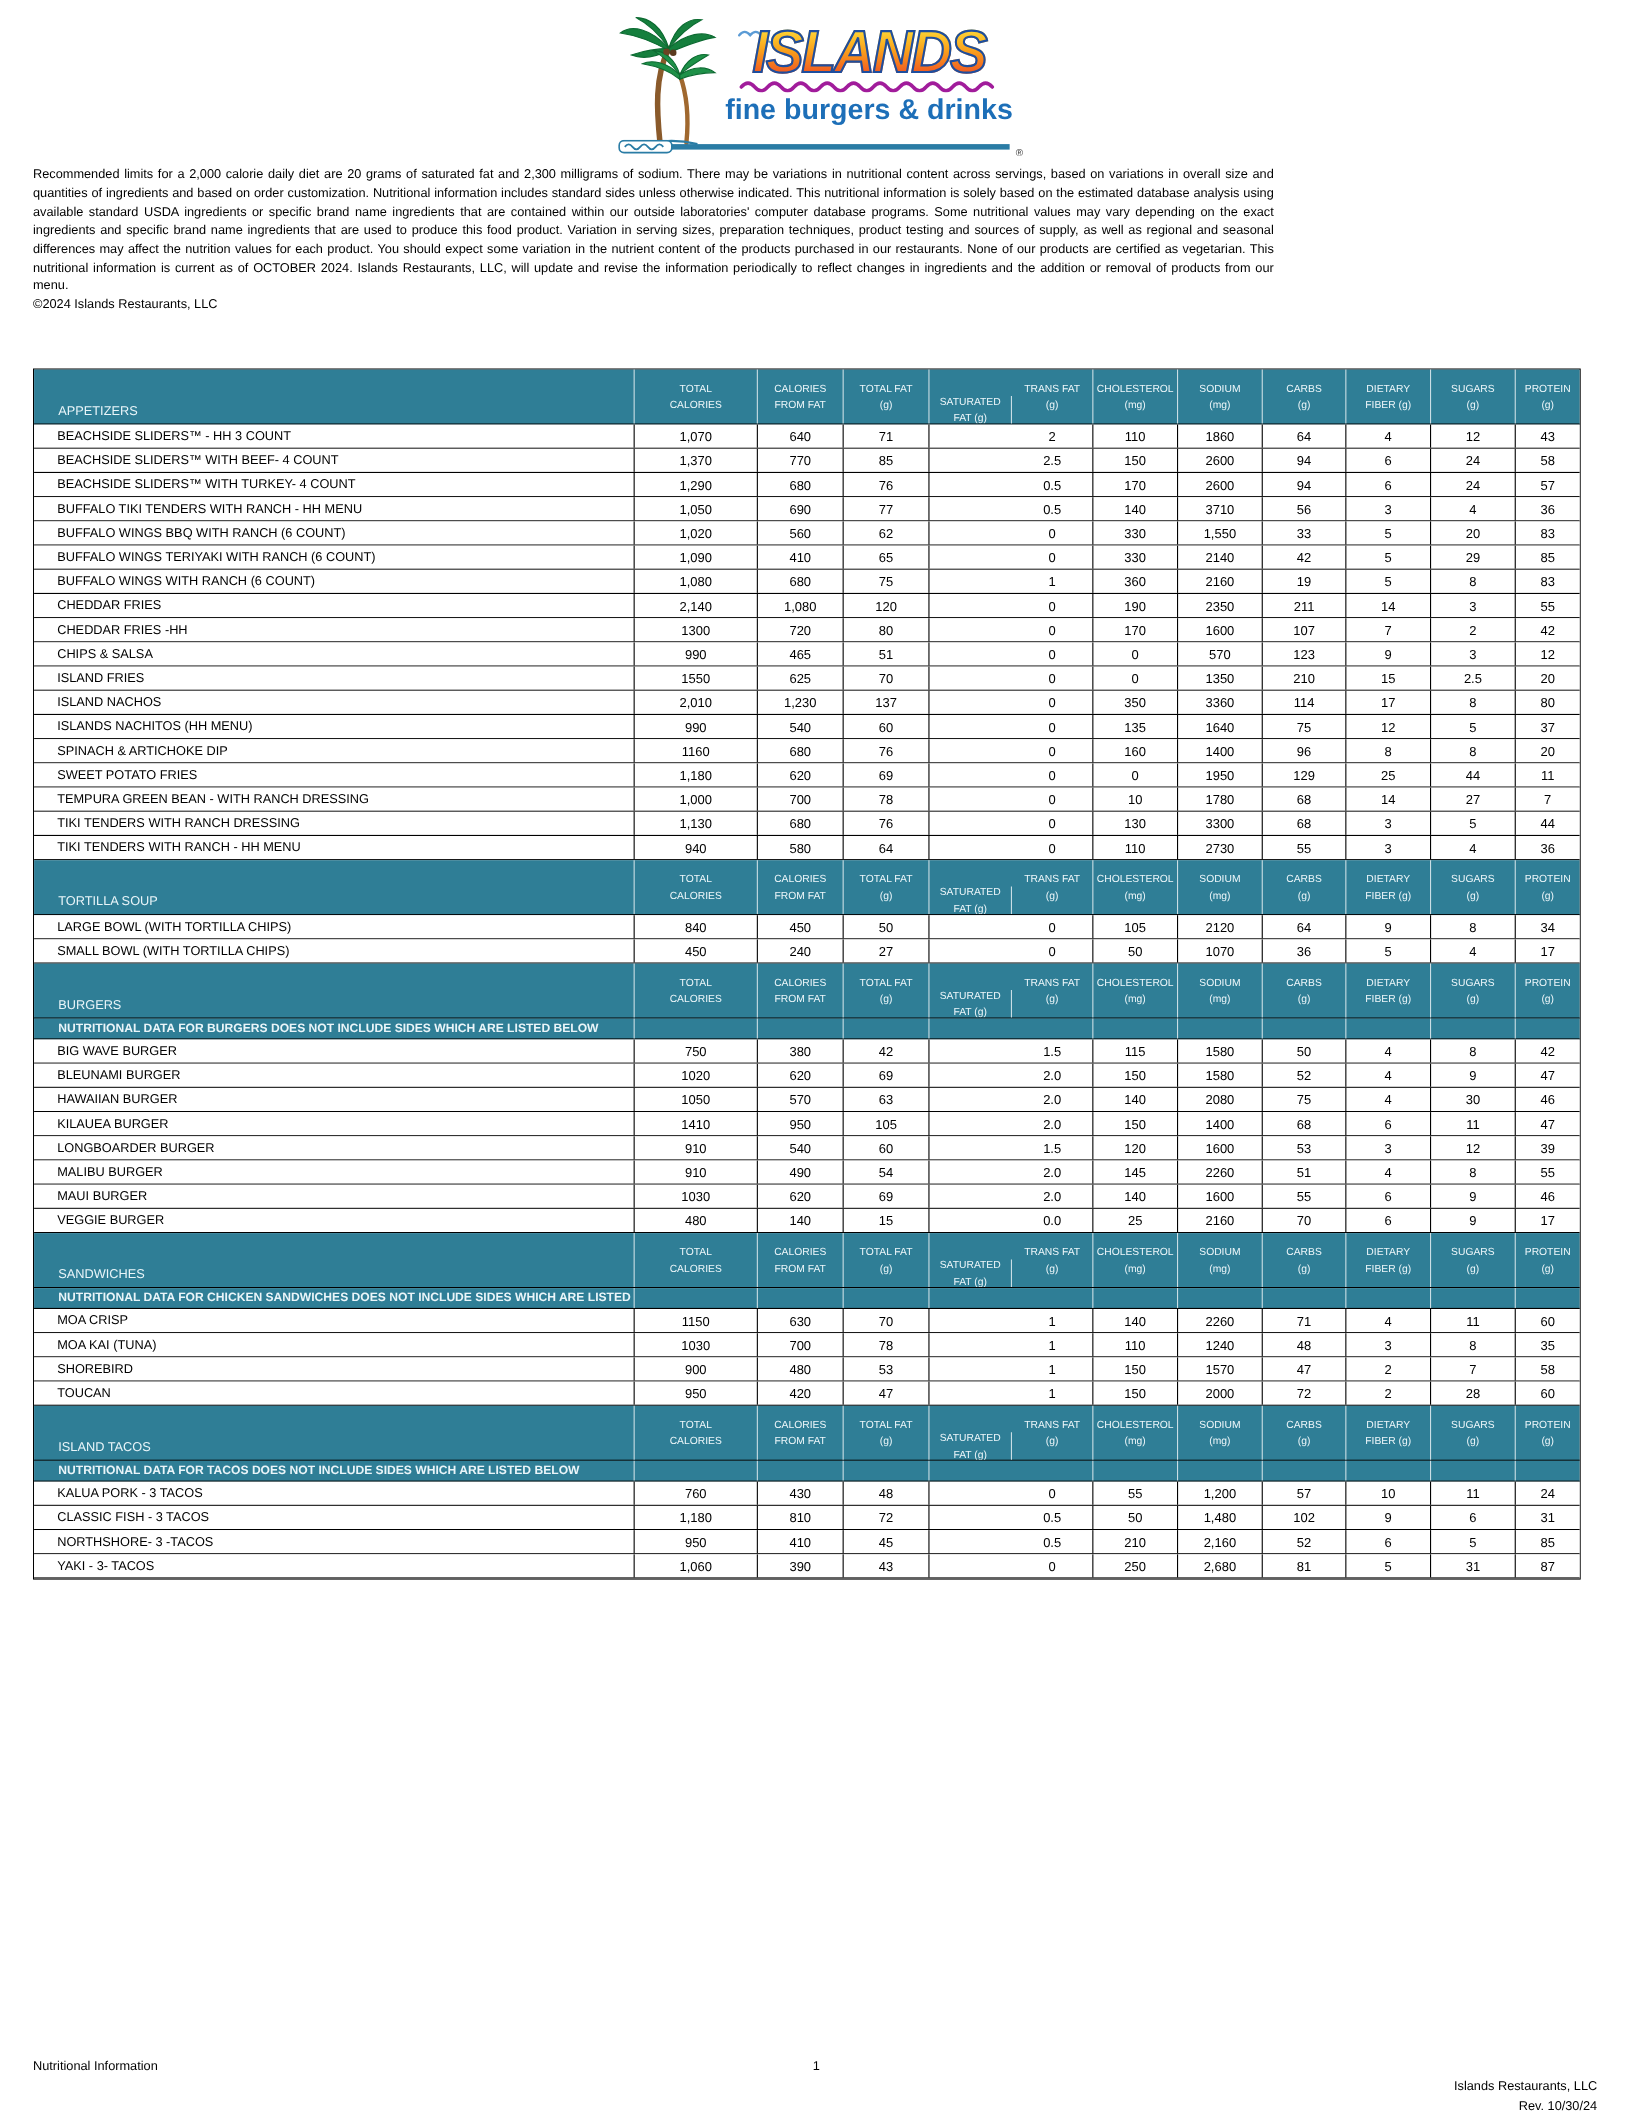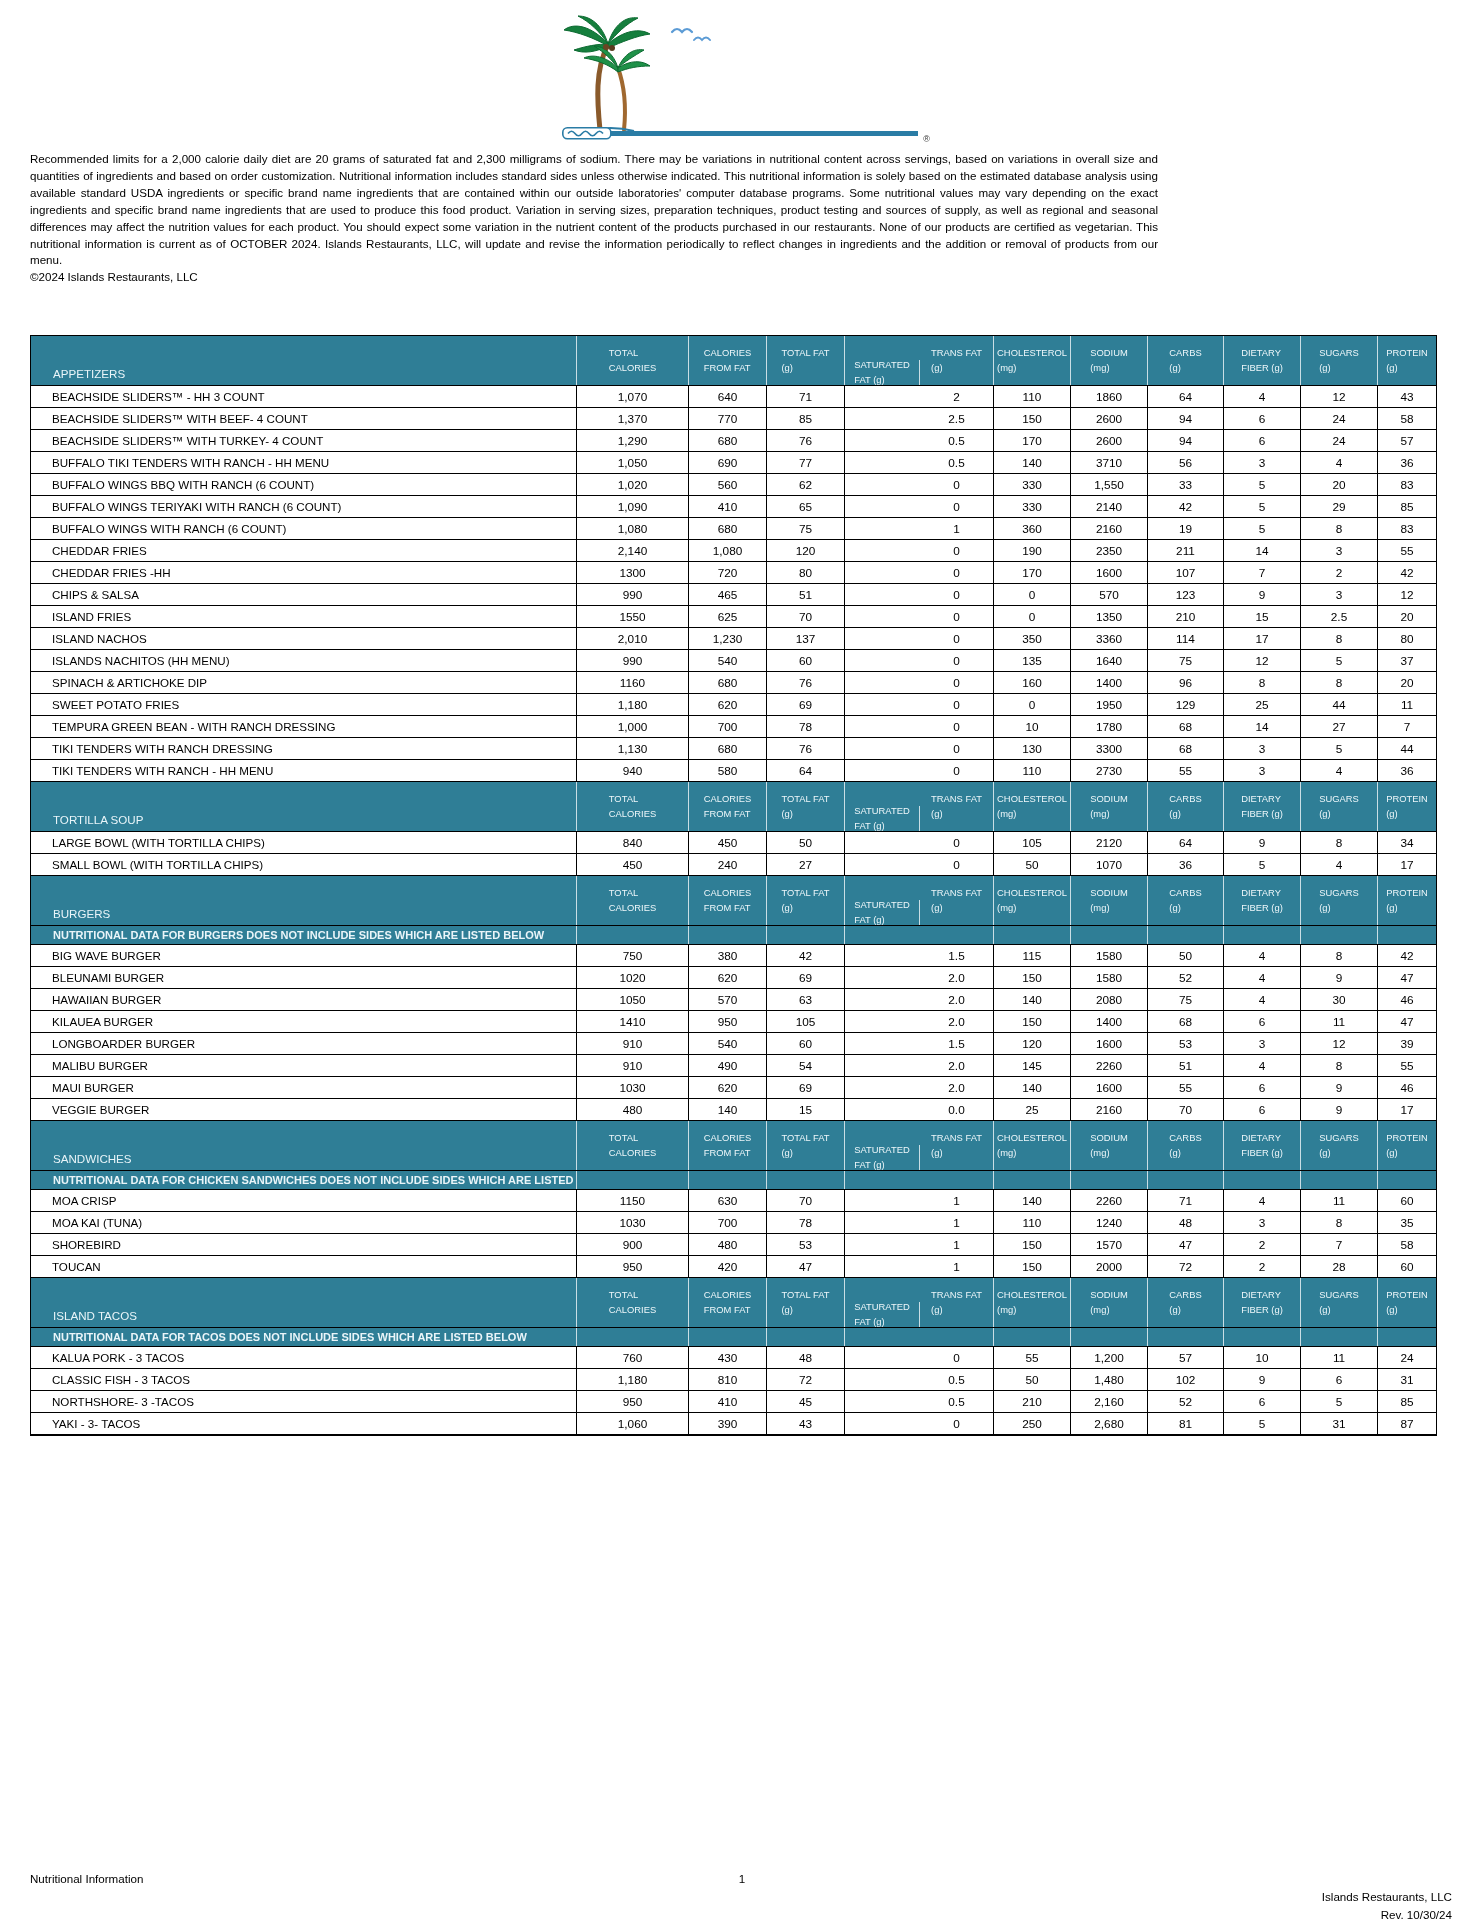--- a/index.html
+++ b/index.html
@@ -34,21 +34,21 @@
   .nt-row{display:flex;width:100%;border-bottom:1px solid #000;box-sizing:border-box;}
   .nt-cell{box-sizing:border-box;overflow:hidden;}
 
   .c0{width:529px;margin-left:17px;}.c1{width:112px;}.c2{width:78px;}.c3{width:78px;}.c4{width:75px;margin-top:24px;}
   .c5{width:74px;}.c6{width:77px;}.c7{width:77px;}.c8{width:76px;}.c9{width:77px;}
   .c10{width:77px;}.c11{width:74px;flex:1;}
 
   .nt-head{height:50px;background:#2f7e96;}
   .nt-headname{display:flex;align-items:flex-end;padding:0 0 5px 5px;
     font-size:11.6px;color:#e9f5f9;border-right:1px solid rgba(255,255,255,.75);}
-  .nt-colhead{display:flex;align-items:center;justify-content:center;text-align:left;
+  .nt-colhead{display:flex;align-items:center;justify-content:center;text-align:center;
     font-size:9.4px;line-height:1.5;color:#eef7fa;white-space:pre-line;
     border-right:1px solid rgba(255,255,255,.75);}
   .nt-head .nt-cell:last-child{border-right:none;}
 
   .nt-note{height:19px;background:#2f7e96;}
   .nt-notecell{display:flex;align-items:center;padding-left:5px;font-size:11px;color:#eaf5f9;
     border-right:1px solid rgba(255,255,255,.75);white-space:nowrap;font-weight:bold;}
   .nt-noteblank{border-right:1px solid rgba(255,255,255,.75);}
   .nt-note .nt-cell:last-child{border-right:none;}
 
@@ -94,20 +94,27 @@
       <circle cx="50" cy="34" r="3" fill="#5a3a1e"></circle>
 
       <path d="M26 117 Q48 111 72 117" fill="none" stroke="#2a7ca5" stroke-width="2"></path>
     </svg>
 
     <svg class="birds" width="60" height="20" viewBox="0 0 60 20">
       <path d="M14 8 Q19 2 24 8 Q29 2 34 8" fill="none" stroke="#5b9bd5" stroke-width="2.2" stroke-linecap="round"></path>
       <path d="M36 16 Q40 11 44 16 Q48 11 52 16" fill="none" stroke="#5b9bd5" stroke-width="2" stroke-linecap="round"></path>
     </svg>
 
+    <div class="logo-main">
+      <div class="logo-title">ISLANDS</div>
+      <svg class="squiggle" width="236" height="12" viewBox="0 0 236 12">
+        <path d="M2 7 q6 -7 12 0 t12 0 t12 0 t12 0 t12 0 t12 0 t12 0 t12 0 t12 0 t12 0 t12 0 t12 0 t12 0 t12 0 t12 0 t12 0 t12 0 t12 0 t12 0" fill="none" stroke="#a11c9b" stroke-width="3.4" stroke-linecap="round"></path>
+      </svg>
+      <div class="logo-sub">fine burgers &amp; drinks</div>
+    </div>
 
     <svg class="logo-barwrap" width="356" height="13" viewBox="0 0 356 13">
       <rect x="42" y="4" width="314" height="5" fill="#2a7ca5"></rect>
       <rect x="0.8" y="0.8" width="48" height="11" rx="4.5" fill="#fff" stroke="#2a7ca5" stroke-width="1.6"></rect>
       <path d="M6 6.5 q3.5 -4.5 7 0 t7 0 t7 0 t7 0 t7 0" fill="none" stroke="#2a7ca5" stroke-width="1.6"></path>
     </svg>
     <span class="logo-reg">®</span>
   </div>
 
   <div class="copyblock">

